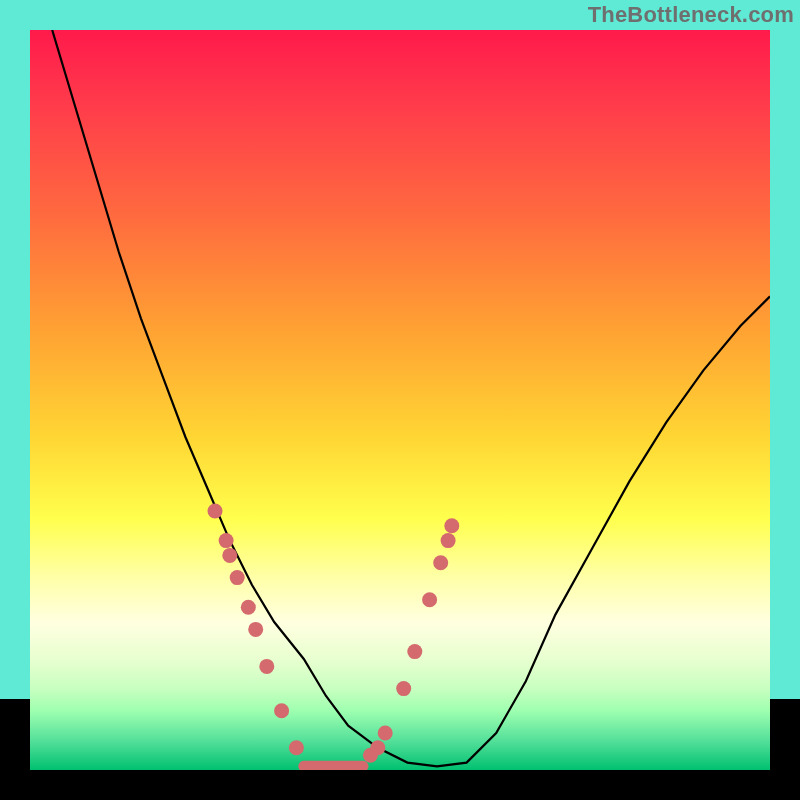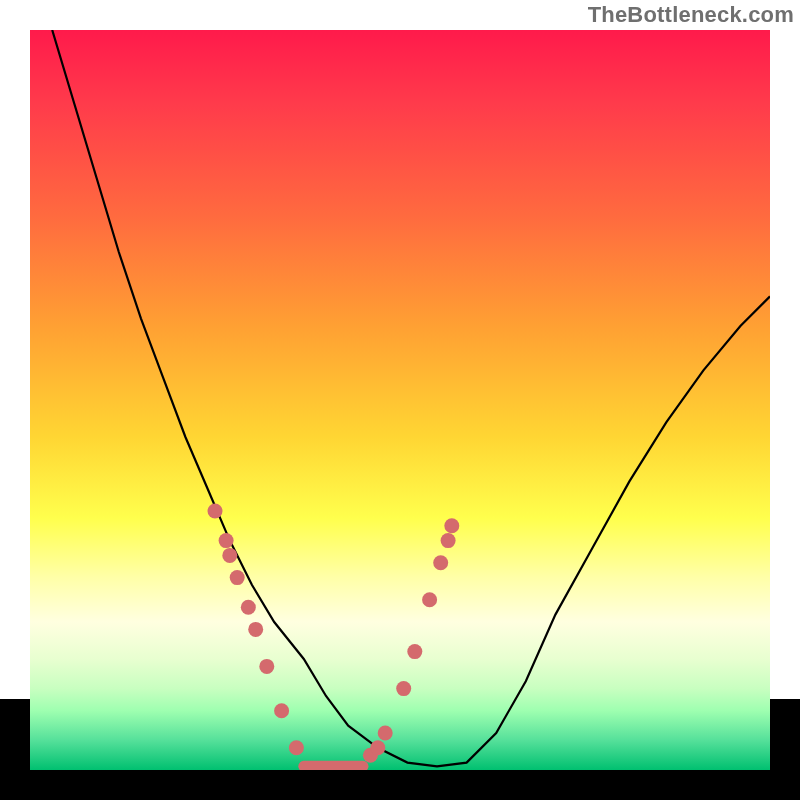--- a/index.html
+++ b/index.html
@@ -7,21 +7,21 @@
     padding: 0;
     width: 800px;
     height: 800px;
     background: #000;
     overflow: hidden;
   }
   .stage {
     position: relative;
     width: 800px;
     height: 699px;
-    background: #ffffff;
+    background: #5eead4;
   }
   .plot-area {
     position: absolute;
     left: 30px;
     top: 30px;
     width: 740px;
     height: 740px;
     background: linear-gradient(to bottom,
       #ff1a4b 0%,
       #ff3b4b 10%,

